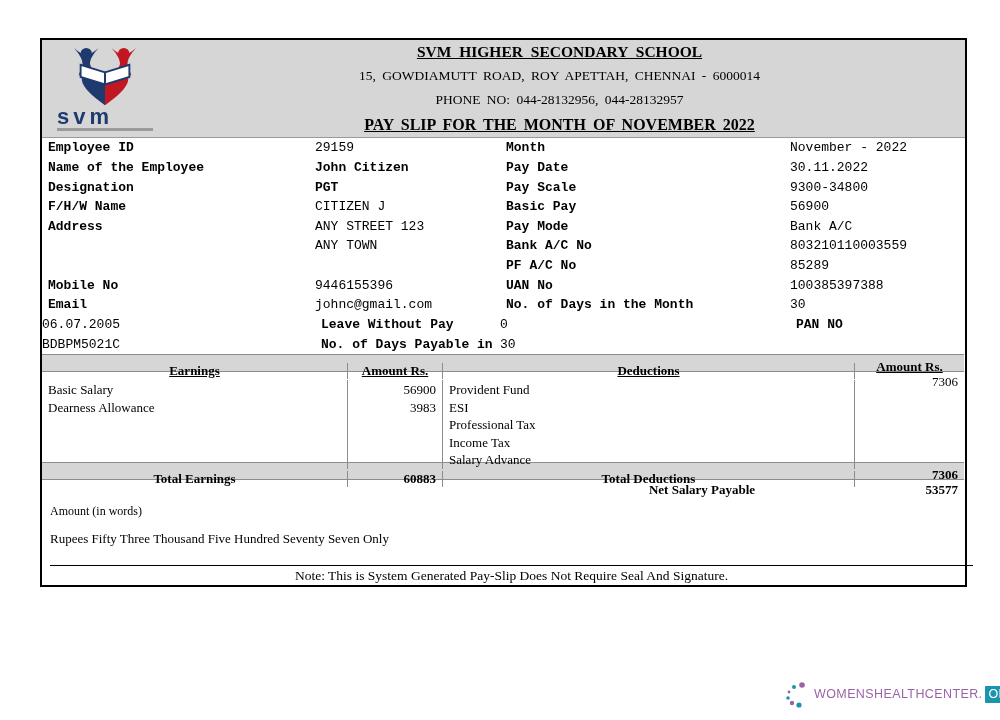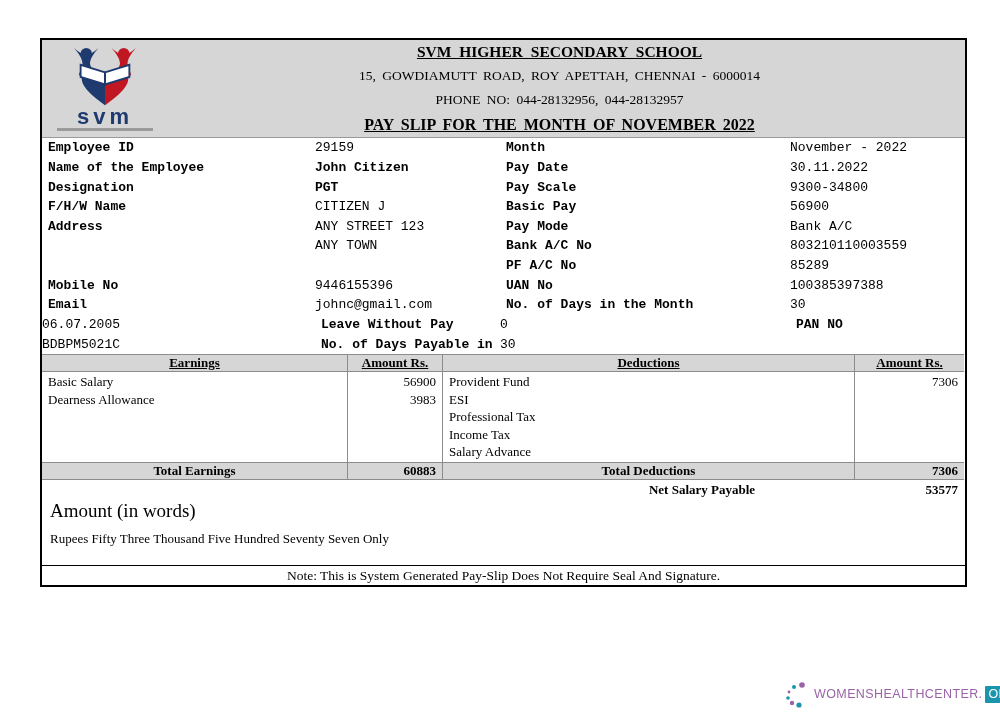--- a/index.html
+++ b/index.html
@@ -5,55 +5,55 @@
   * { margin:0; padding:0; box-sizing:border-box; }
   html,body { width:1000px; height:720px; background:#ffffff; font-family:"Liberation Serif","DejaVu Serif",serif; color:#000; }
   .page { position:relative; width:1000px; height:720px; background:#fff; overflow:hidden; }
 
   .payslip { position:absolute; left:40px; top:38px; width:927px; height:549px; border:2px solid #000; background:#fff; }
 
   
   .band { position:absolute; left:0; top:0; width:100%; height:98px; background:#d6d6d6; border-bottom:1px solid #9a9a9a; display:flex; align-items:center; }
   .logo { width:110px; margin-left:8px; display:flex; flex-direction:column; align-items:center; }
   .logo svg { display:block; }
-  .logo-word { font-family:"Liberation Sans",sans-serif; font-weight:bold; font-size:22px; color:#1e3a6e; letter-spacing:4px; line-height:20px; width:96px; text-align:center; border-bottom:3px solid #9a9a9a; padding-bottom:1px; }
+  .logo-word { font-family:"Liberation Sans",sans-serif; font-weight:bold; font-size:22px; color:#1e3a6e; letter-spacing:4px; line-height:20px; width:96px; text-align:left; border-bottom:3px solid #9a9a9a; padding-bottom:1px; }
   .band-text { flex:1; text-align:center; padding-right:6px; }
   .school-name { font-size:15.5px; font-weight:bold; text-decoration:underline; word-spacing:4px; line-height:24px; }
   .addr, .phone { font-size:13.5px; word-spacing:3px; line-height:24px; }
   .slip-title { font-size:16px; font-weight:bold; text-decoration:underline; word-spacing:3px; line-height:25px; }
 
   
   .details { position:absolute; left:0; top:98px; width:922px; height:216px; display:grid; grid-template-columns:273px 185px 290px 1fr; grid-template-rows:repeat(11,1fr); font-size:13px; }
   .details span { display:flex; align-items:center; white-space:nowrap; overflow:hidden;font-family:Liberation Mono, monospace; }
   .dl { font-weight:bold; padding-left:6px; }
   .dv { font-weight:normal; }
   .bv { font-weight:bold; }
 
   
   .stable { position:absolute; left:0; top:314px; width:922px; font-size:13px; }
   .srow { display:grid; grid-template-columns:306px 95px 412px 109px; }
   .shead, .stotal { height:18px; background:#d6d6d6; border-top:1px solid #8c8c8c; border-bottom:1px solid #8c8c8c; font-weight:bold; }
   .shead span, .stotal span { display:flex; align-items:center; justify-content:center; }
   .shead span { text-decoration:underline; }
-  .cr { border-right:1px solid #8c8c8c; }
+  .cr { border-right:1px solid #8c8c8c;margin-top:8px; }
   .sbody { height:90px; }
   .sbody .col { padding-top:1px; }
   .sbody .line { height:17.6px; line-height:17.6px; padding:0 6px; white-space:nowrap; }
   .amt { text-align:right; }
   .stotal .ra { justify-content:flex-end; padding-right:6px; }
 
   
   .netrow { position:absolute; left:0; top:440px; width:922px; height:20px; font-size:13px; font-weight:bold; }
   .netlabel { position:absolute; left:480px; width:360px; text-align:center; line-height:20px; }
   .netamt { position:absolute; right:6px; line-height:20px; }
-  .words-label { position:absolute; left:8px; top:462px; font-size:19px; line-height:18px; }
+  .words-label { position:absolute; left:8px; top:462px; font-size:12px; line-height:18px; }
   .words { position:absolute; left:8px; top:490px; font-size:13px; font-weight:normal; line-height:18px; }
 
   
-  .noterow { position:absolute; left:0; top:525px; width:923px; height:20px; border-top:1px solid #000; text-align:center; font-size:13.5px; line-height:20px; }
+  .noterow { position:absolute; left:8px; top:525px; width:923px; height:20px; border-top:1px solid #000; text-align:center; font-size:13.5px; line-height:20px; }
 
   
   .watermark { position:absolute; left:786px; top:680px; display:flex; align-items:center; font-family:"Liberation Sans",sans-serif; }
   .wm-name { font-size:12.5px; letter-spacing:0.4px; color:#9a63a8; margin-left:2px; }
   .wm-tld { font-size:12.5px; letter-spacing:0.4px; color:#ffffff; background:#1b94ae; padding:1px 4px 2px 4px; margin-left:2px; border-radius:1px; }
 </style>
 </head>
 <body>
 
 <div class="page">

